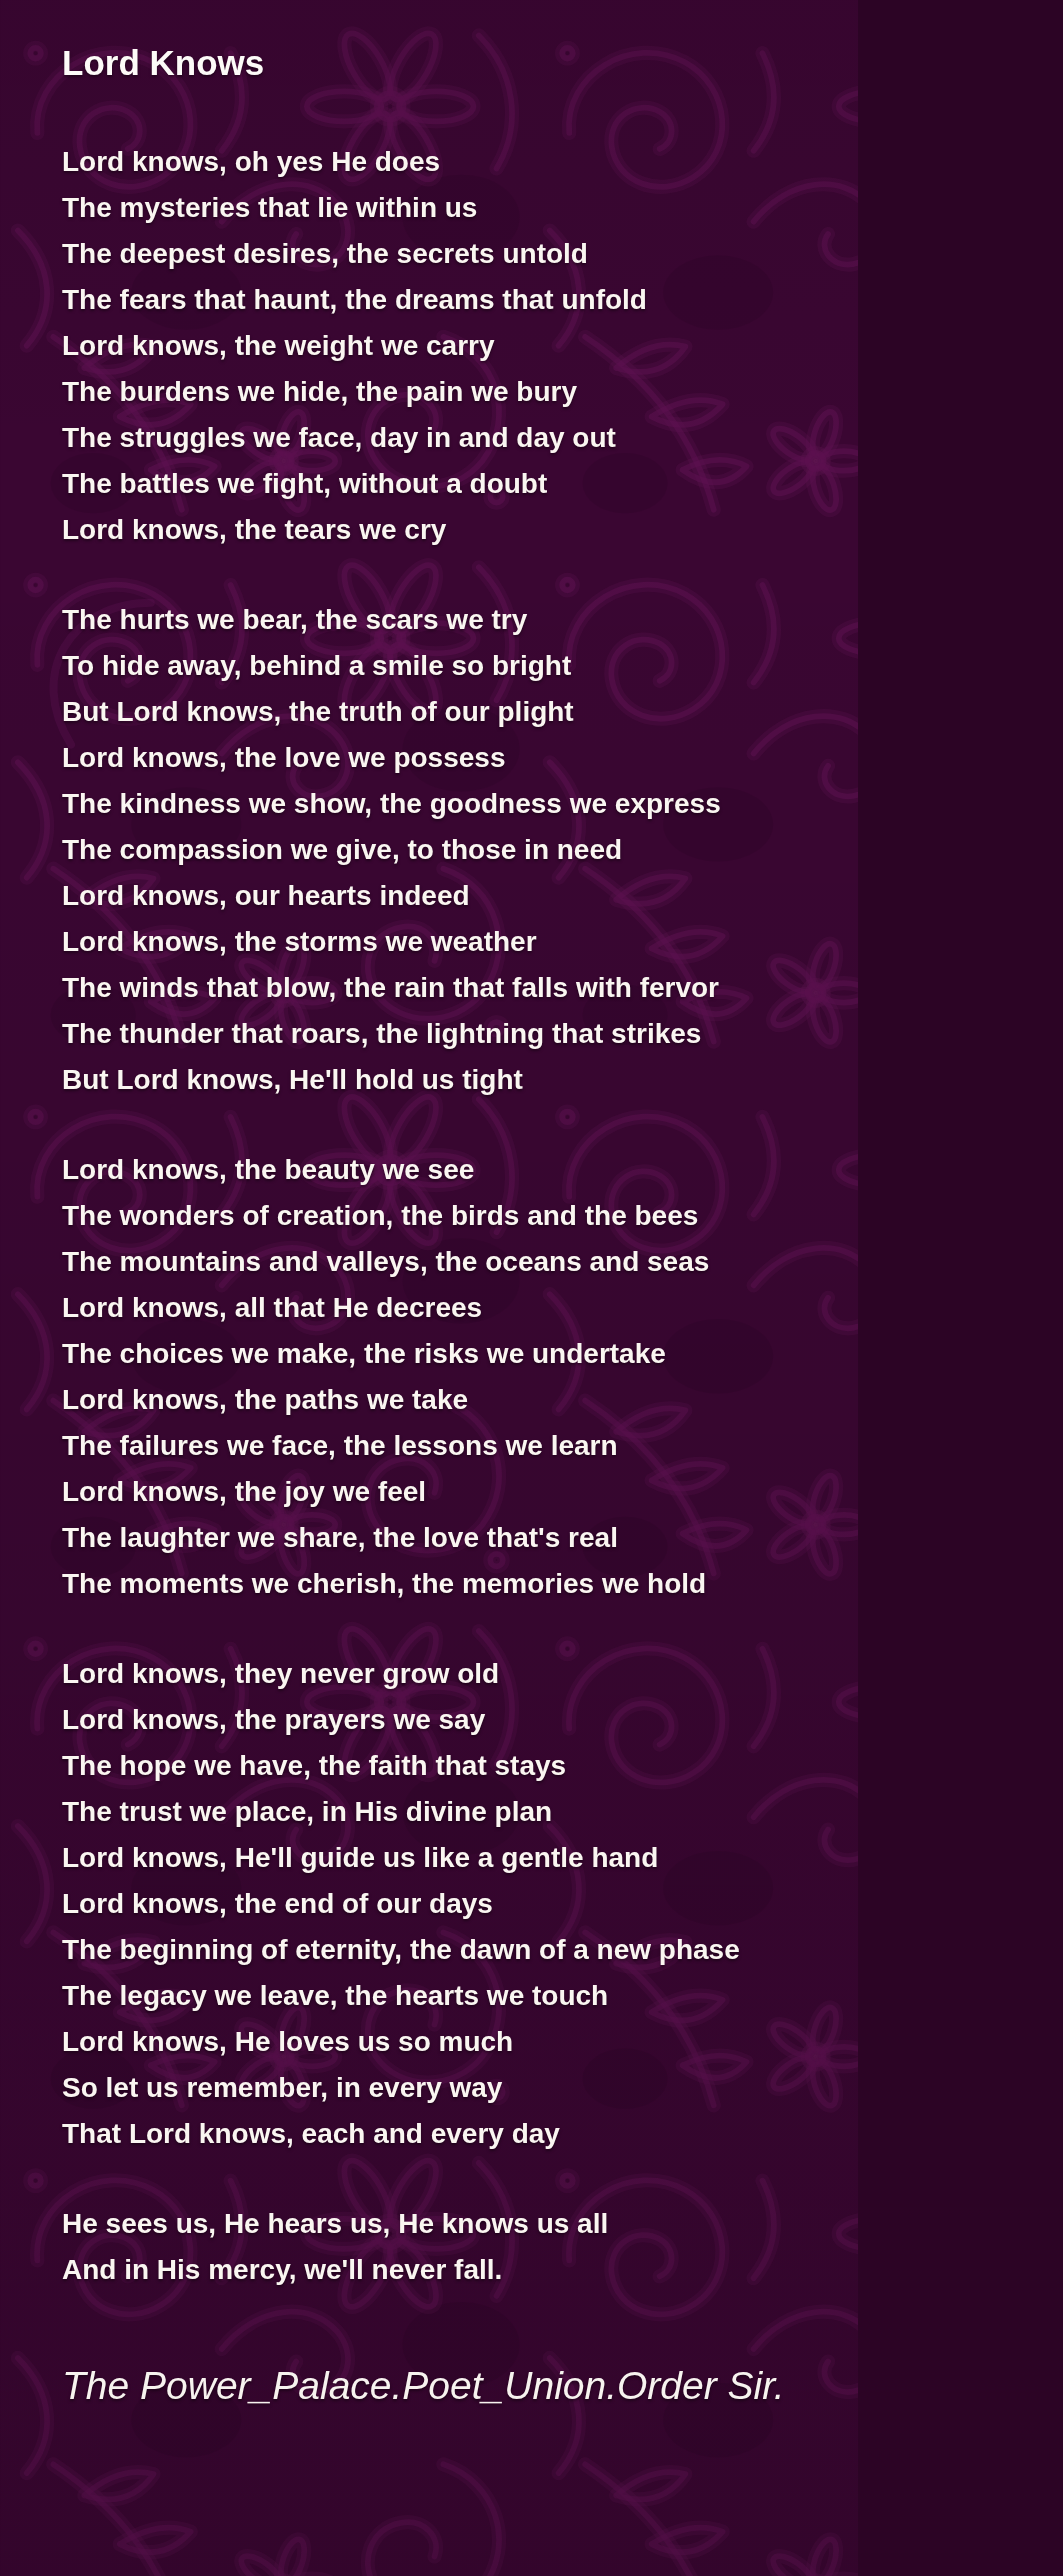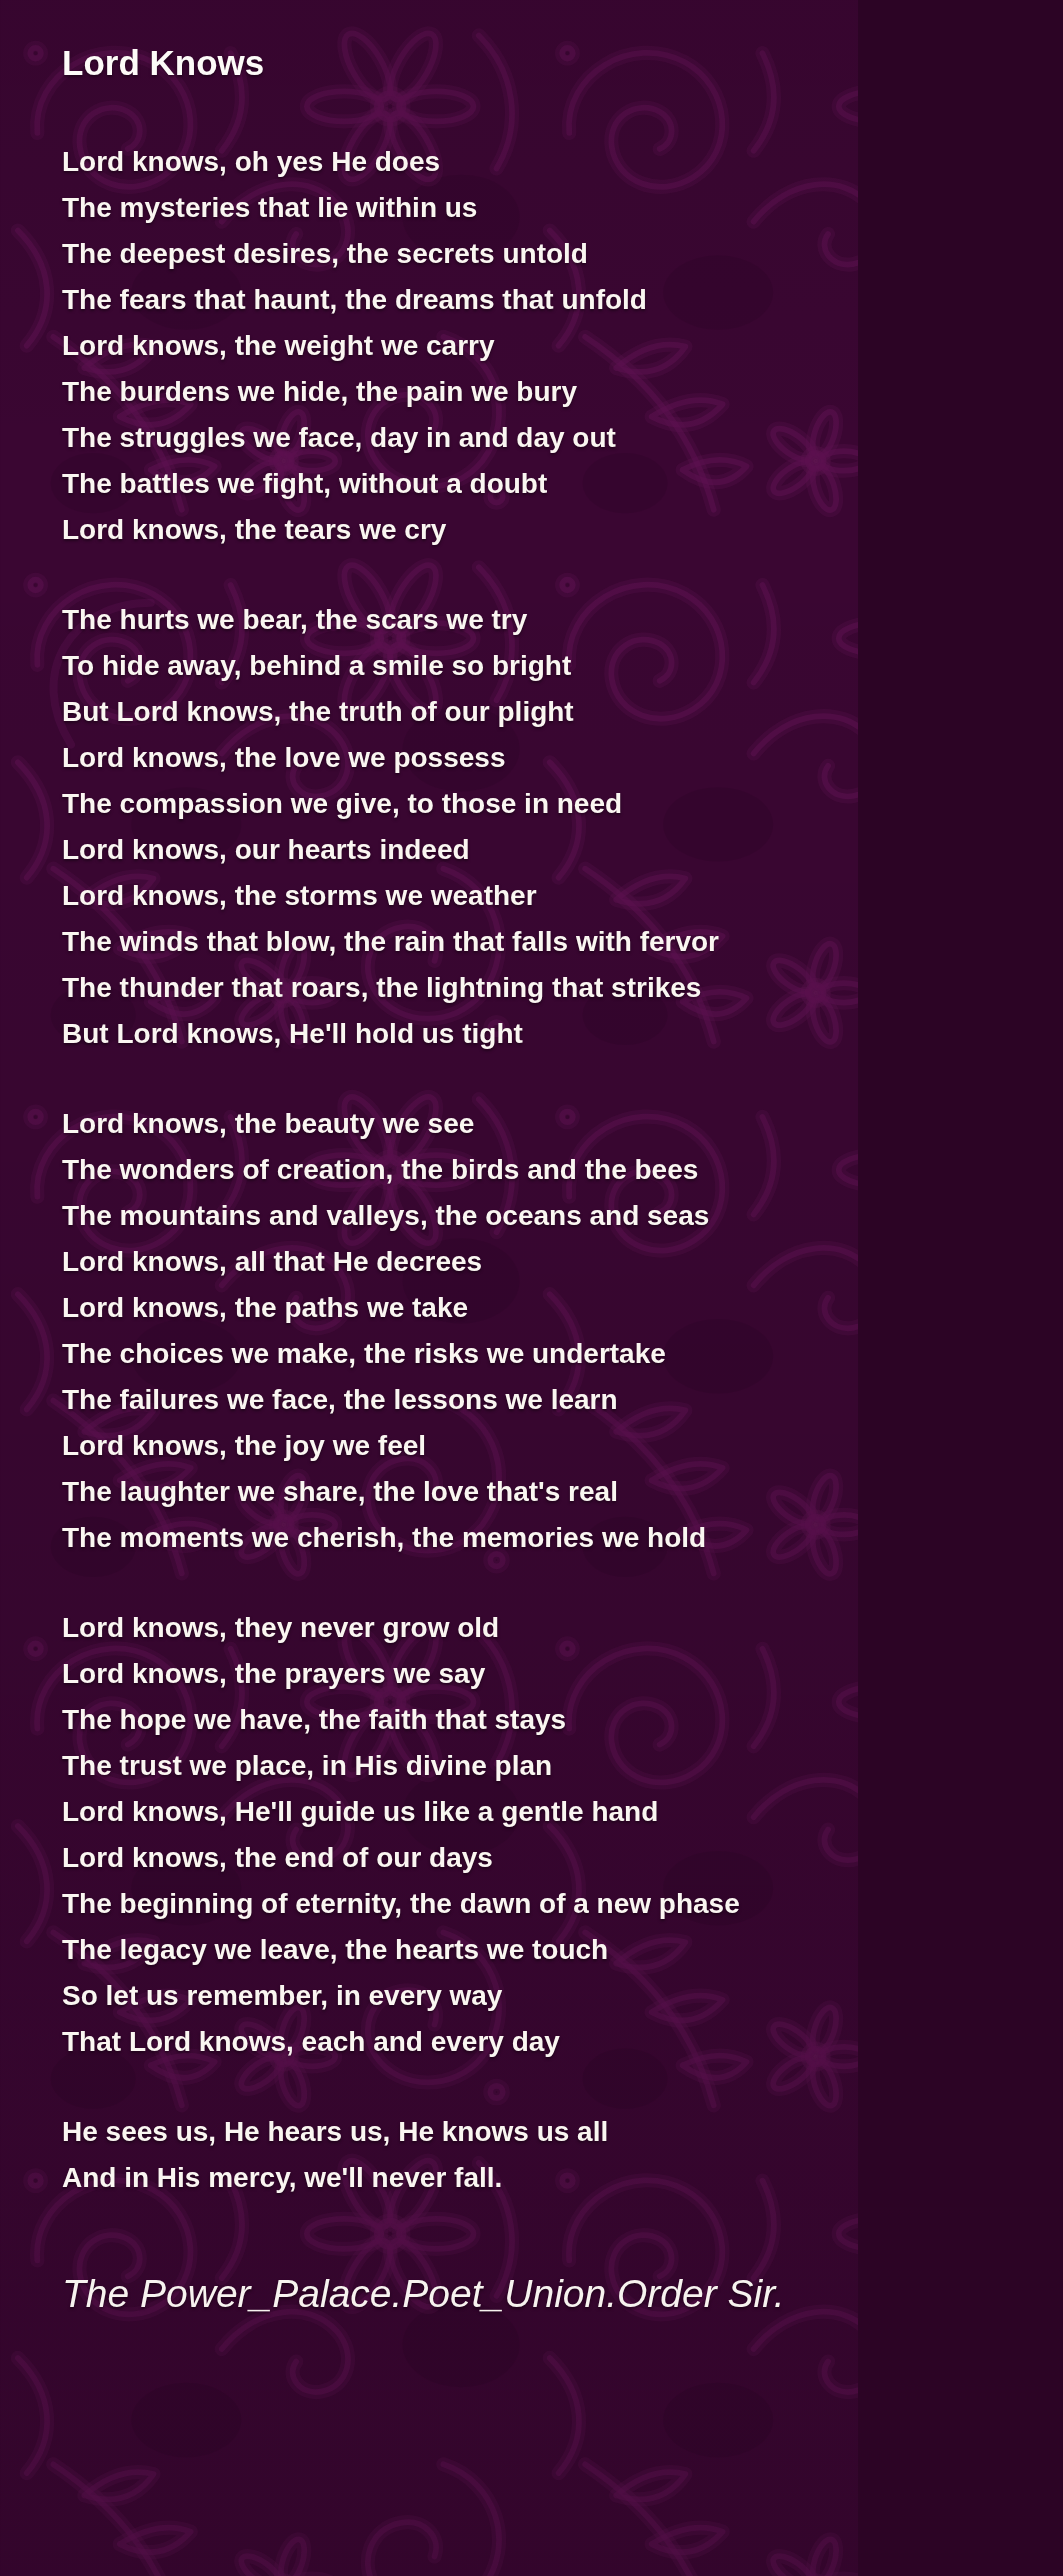--- a/index.html
+++ b/index.html
@@ -136,50 +136,52 @@
       <div class="line">The struggles we face, day in and day out</div>
       <div class="line">The battles we fight, without a doubt</div>
       <div class="line">Lord knows, the tears we cry</div>
     </section>
 
     <section class="stanza">
       <div class="line">The hurts we bear, the scars we try</div>
       <div class="line">To hide away, behind a smile so bright</div>
       <div class="line">But Lord knows, the truth of our plight</div>
       <div class="line">Lord knows, the love we possess</div>
+      <div class="line">The kindness we show, the goodness we express</div>
       <div class="line">The compassion we give, to those in need</div>
       <div class="line">Lord knows, our hearts indeed</div>
       <div class="line">Lord knows, the storms we weather</div>
       <div class="line">The winds that blow, the rain that falls with fervor</div>
       <div class="line">The thunder that roars, the lightning that strikes</div>
       <div class="line">But Lord knows, He'll hold us tight</div>
     </section>
 
     <section class="stanza">
       <div class="line">Lord knows, the beauty we see</div>
       <div class="line">The wonders of creation, the birds and the bees</div>
       <div class="line">The mountains and valleys, the oceans and seas</div>
       <div class="line">Lord knows, all that He decrees</div>
+      <div class="line">The choices we make, the risks we undertake</div>
       <div class="line">Lord knows, the paths we take</div>
-      <div class="line">The choices we make, the risks we undertake</div>
       <div class="line">The failures we face, the lessons we learn</div>
       <div class="line">Lord knows, the joy we feel</div>
       <div class="line">The laughter we share, the love that's real</div>
       <div class="line">The moments we cherish, the memories we hold</div>
     </section>
 
     <section class="stanza">
       <div class="line">Lord knows, they never grow old</div>
       <div class="line">Lord knows, the prayers we say</div>
       <div class="line">The hope we have, the faith that stays</div>
       <div class="line">The trust we place, in His divine plan</div>
       <div class="line">Lord knows, He'll guide us like a gentle hand</div>
       <div class="line">Lord knows, the end of our days</div>
       <div class="line">The beginning of eternity, the dawn of a new phase</div>
       <div class="line">The legacy we leave, the hearts we touch</div>
+      <div class="line">Lord knows, He loves us so much</div>
       <div class="line">So let us remember, in every way</div>
       <div class="line">That Lord knows, each and every day</div>
     </section>
 
     <section class="stanza">
       <div class="line">He sees us, He hears us, He knows us all</div>
       <div class="line">And in His mercy, we'll never fall.</div>
     </section>
 
     <p class="signature">The Power_Palace.Poet_Union.Order Sir.</p>

